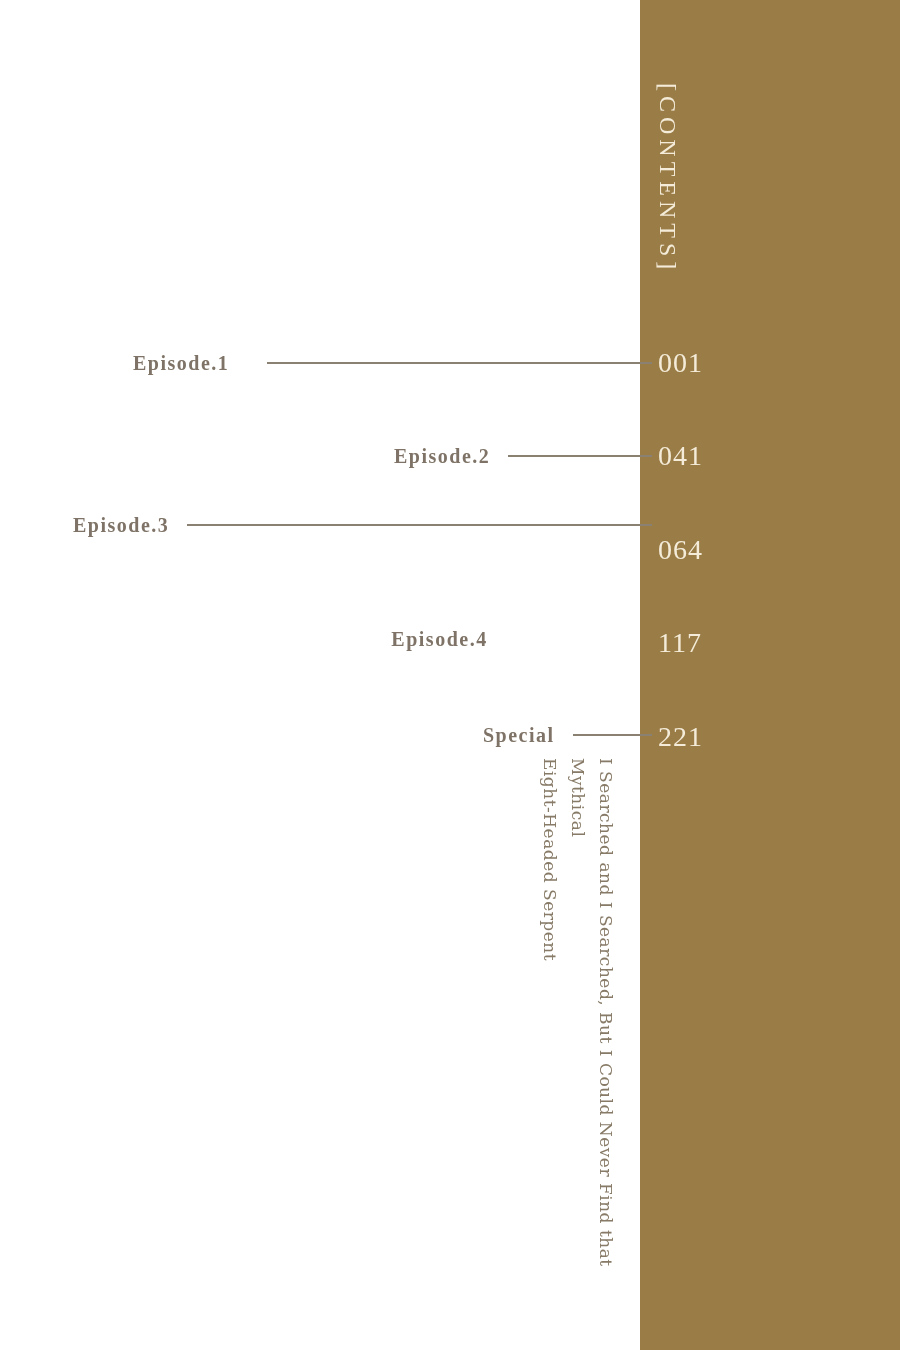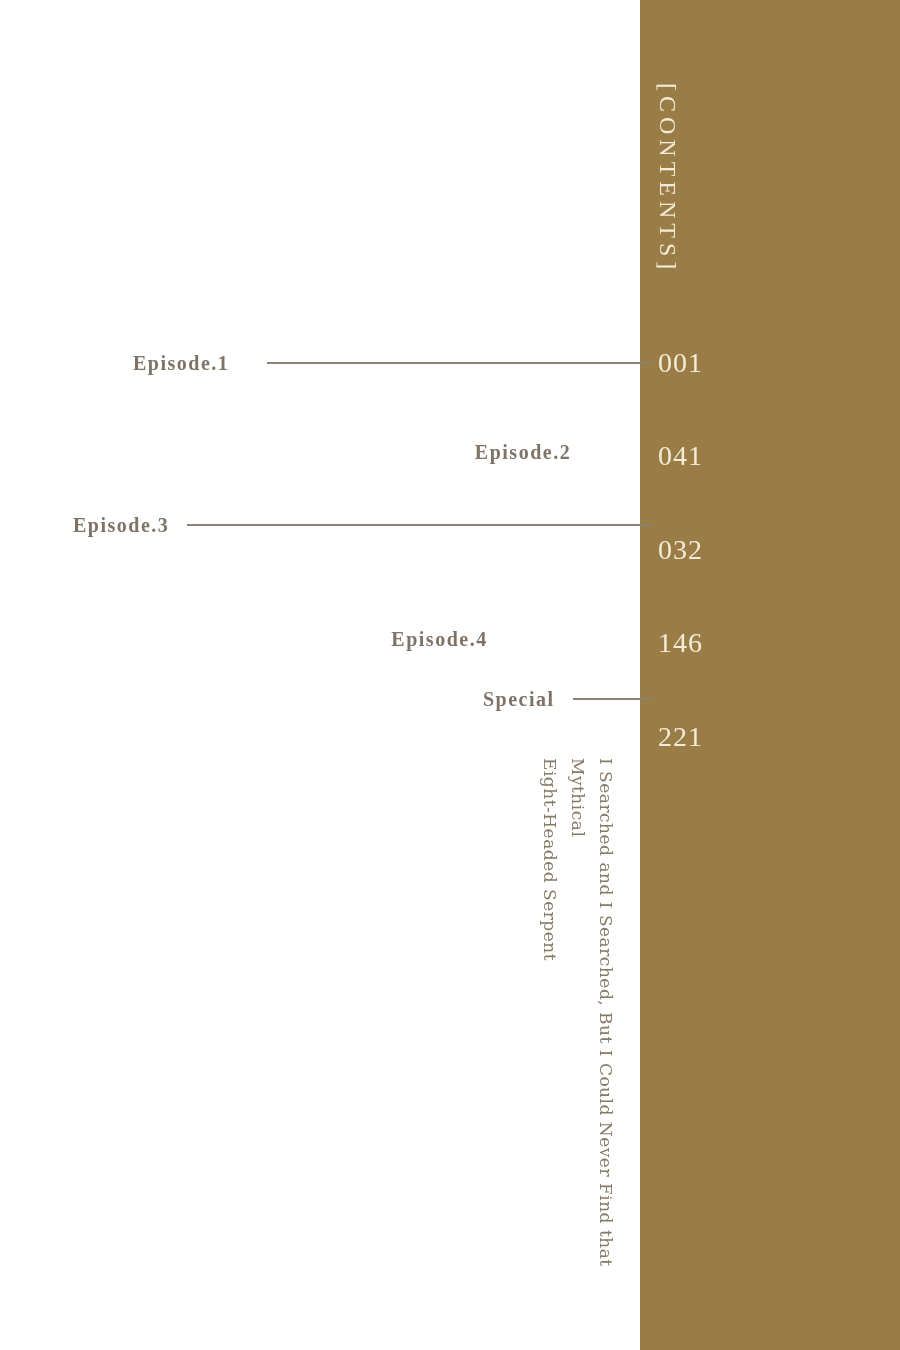--- a/index.html
+++ b/index.html
@@ -99,36 +99,36 @@
   <div class="brown-panel"></div>
 
   <div class="contents-vertical">[CONTENTS]</div>
 
   <div id="toc-rows">
       <div class="toc-row" style="left: 133px; top: 348px; width: 519px; gap: 20px;">
     <span class="toc-label">Episode.1</span>
     <span class="toc-line"></span>
   </div>
       <div class="toc-num" style="top: 348px;">001</div>
-      <div class="toc-row" style="left: 394px; top: 441px; width: 258px; flex-direction: column;">
+      <div class="toc-row" style="left: 394px; top: 441px; width: 258px;">
     <span class="toc-label">Episode.2</span>
     <span class="toc-line"></span>
   </div>
       <div class="toc-num" style="top: 441px;">041</div>
       <div class="toc-row" style="left: 73px; top: 510px; width: 579px;">
     <span class="toc-label">Episode.3</span>
     <span class="toc-line"></span>
   </div>
-      <div class="toc-num" style="top: 535px;">032</div>
+      <div class="toc-num" style="top: 535px;">064</div>
       <div class="toc-row" style="left: 227px; top: 628px; width: 425px; flex-direction: column;">
     <span class="toc-label">Episode.4</span>
     <span class="toc-line"></span>
   </div>
-      <div class="toc-num" style="top: 628px;">146</div>
-      <div class="toc-row" style="left: 483px; top: 684px; width: 169px;">
+      <div class="toc-num" style="top: 628px;">117</div>
+      <div class="toc-row" style="left: 483px; top: 720px; width: 169px;">
     <span class="toc-label">Special</span>
     <span class="toc-line"></span>
   </div>
       <div class="toc-num" style="top: 722px;">221</div>
     </div>
 
   <div class="special-title">I Searched and I Searched, But I Could Never Find that Mythical
 Eight-Headed Serpent</div>
 </div>
 

